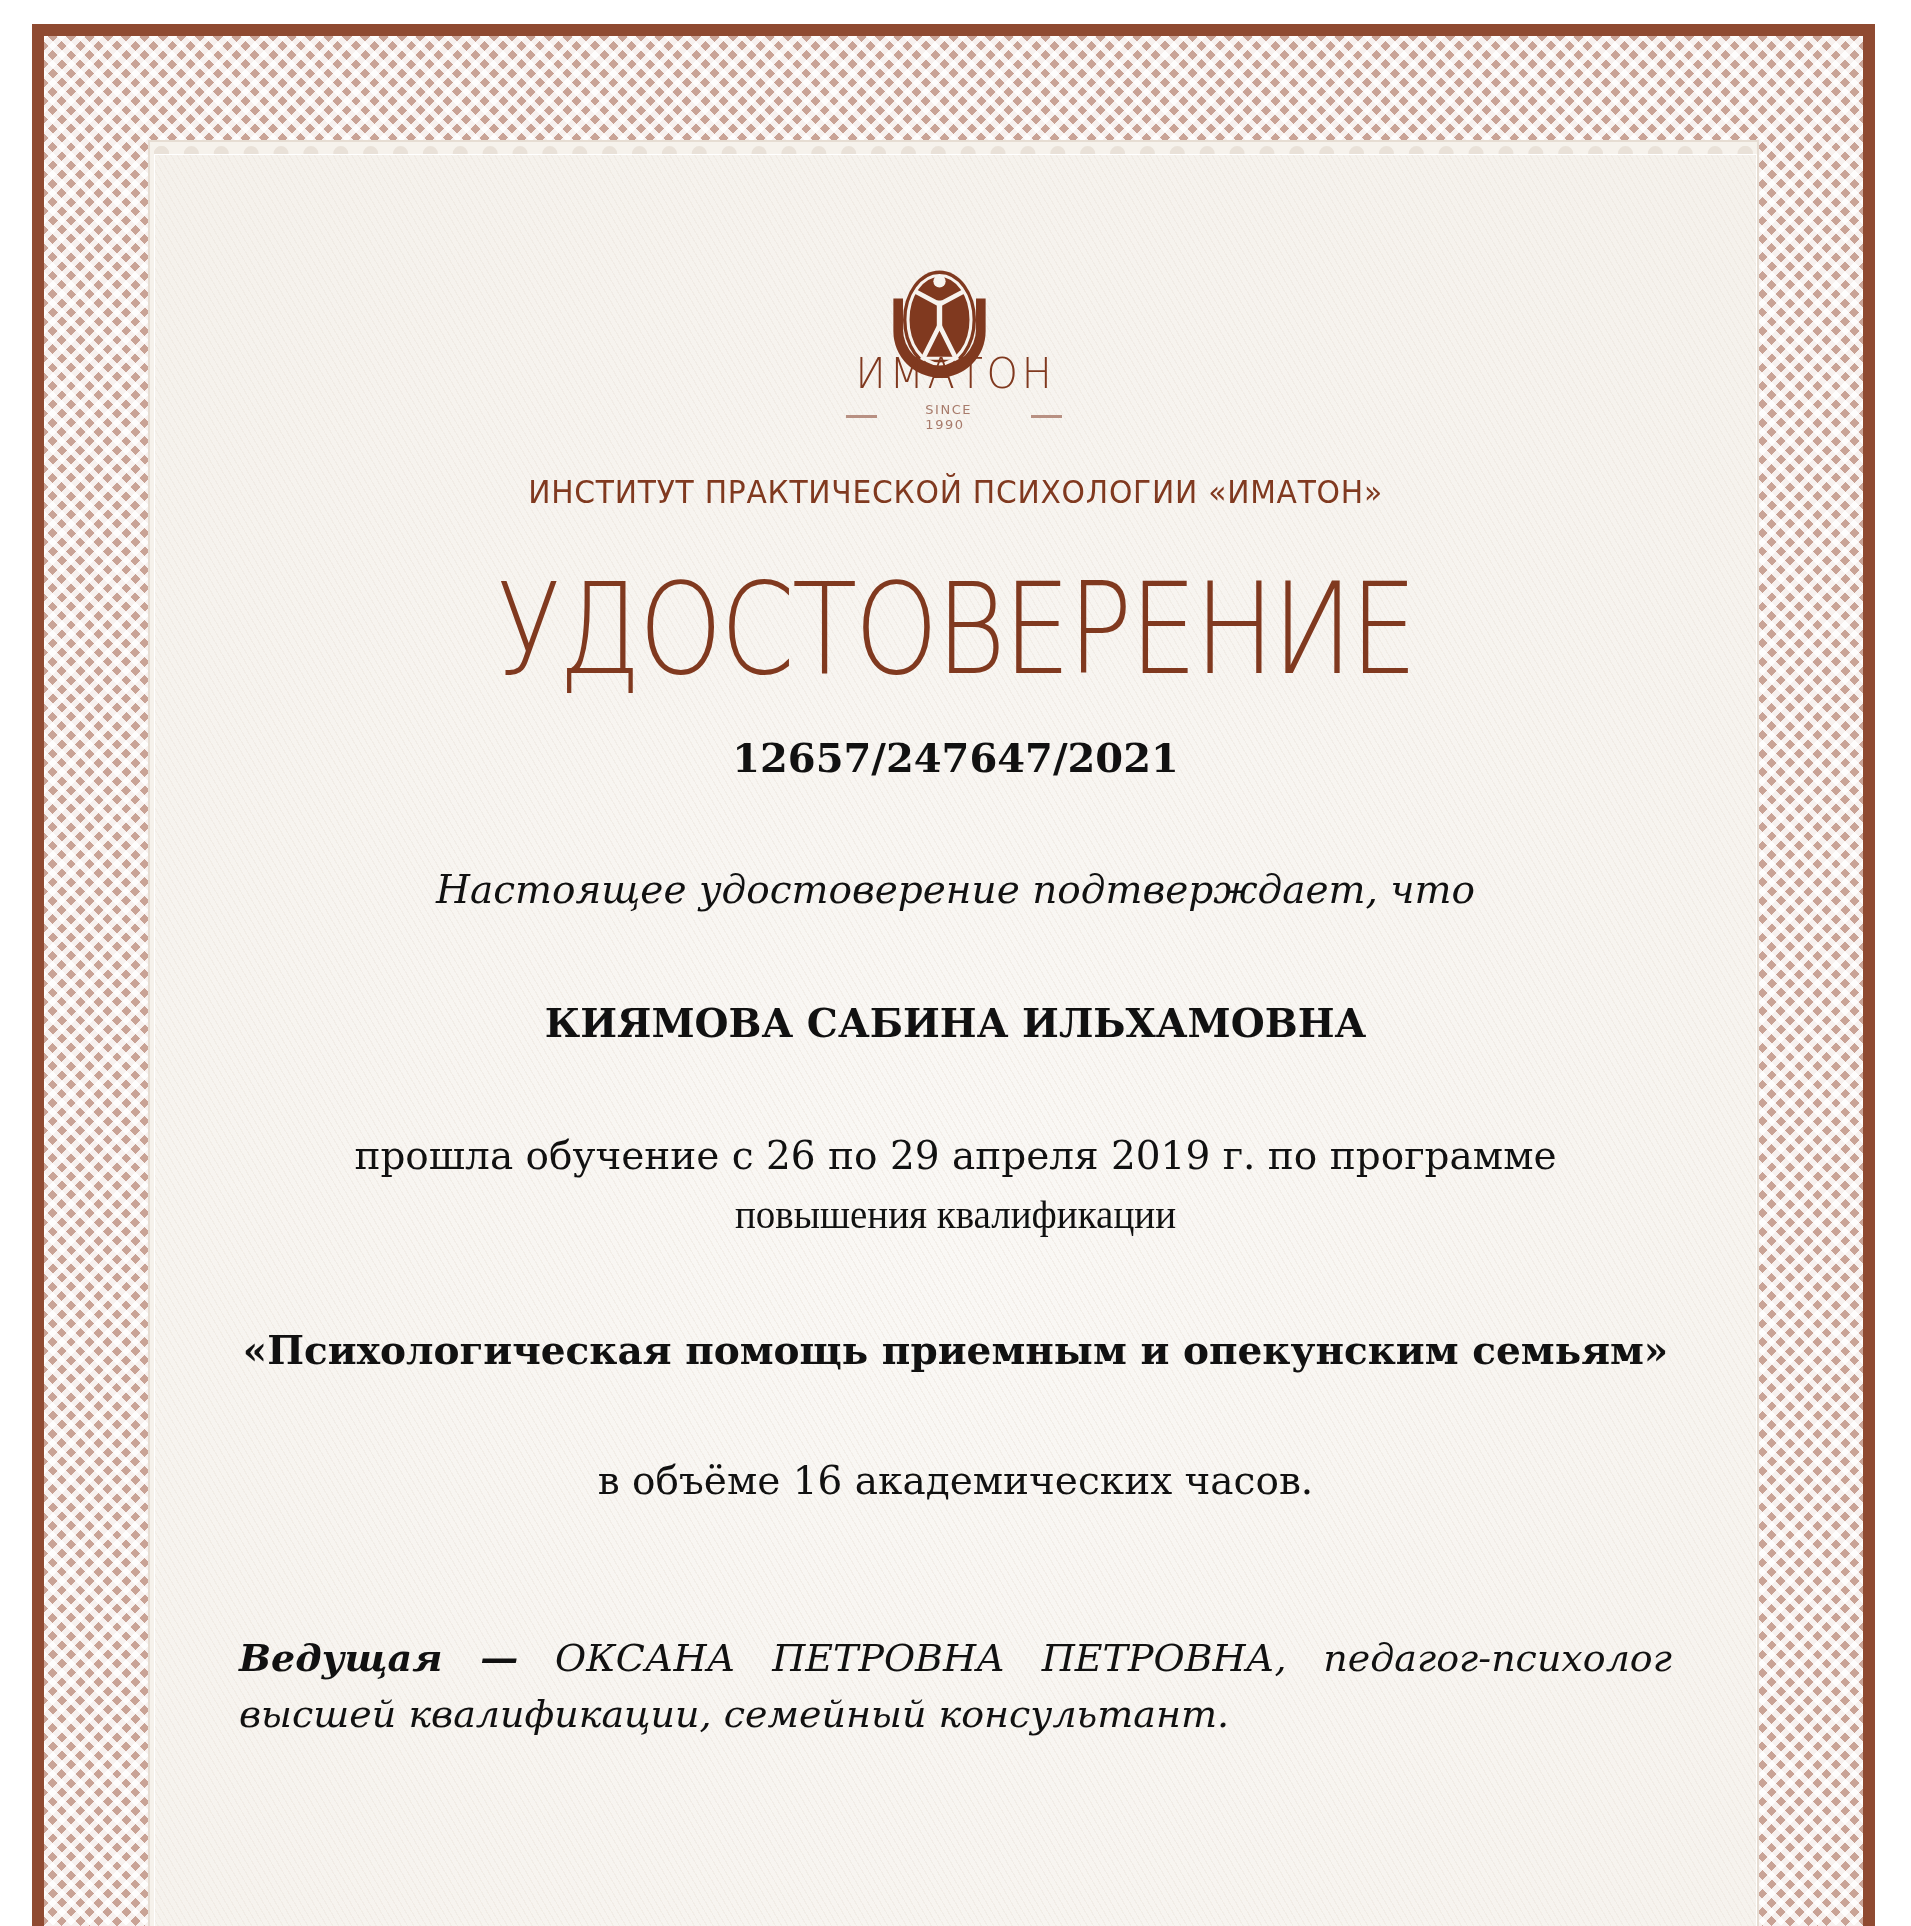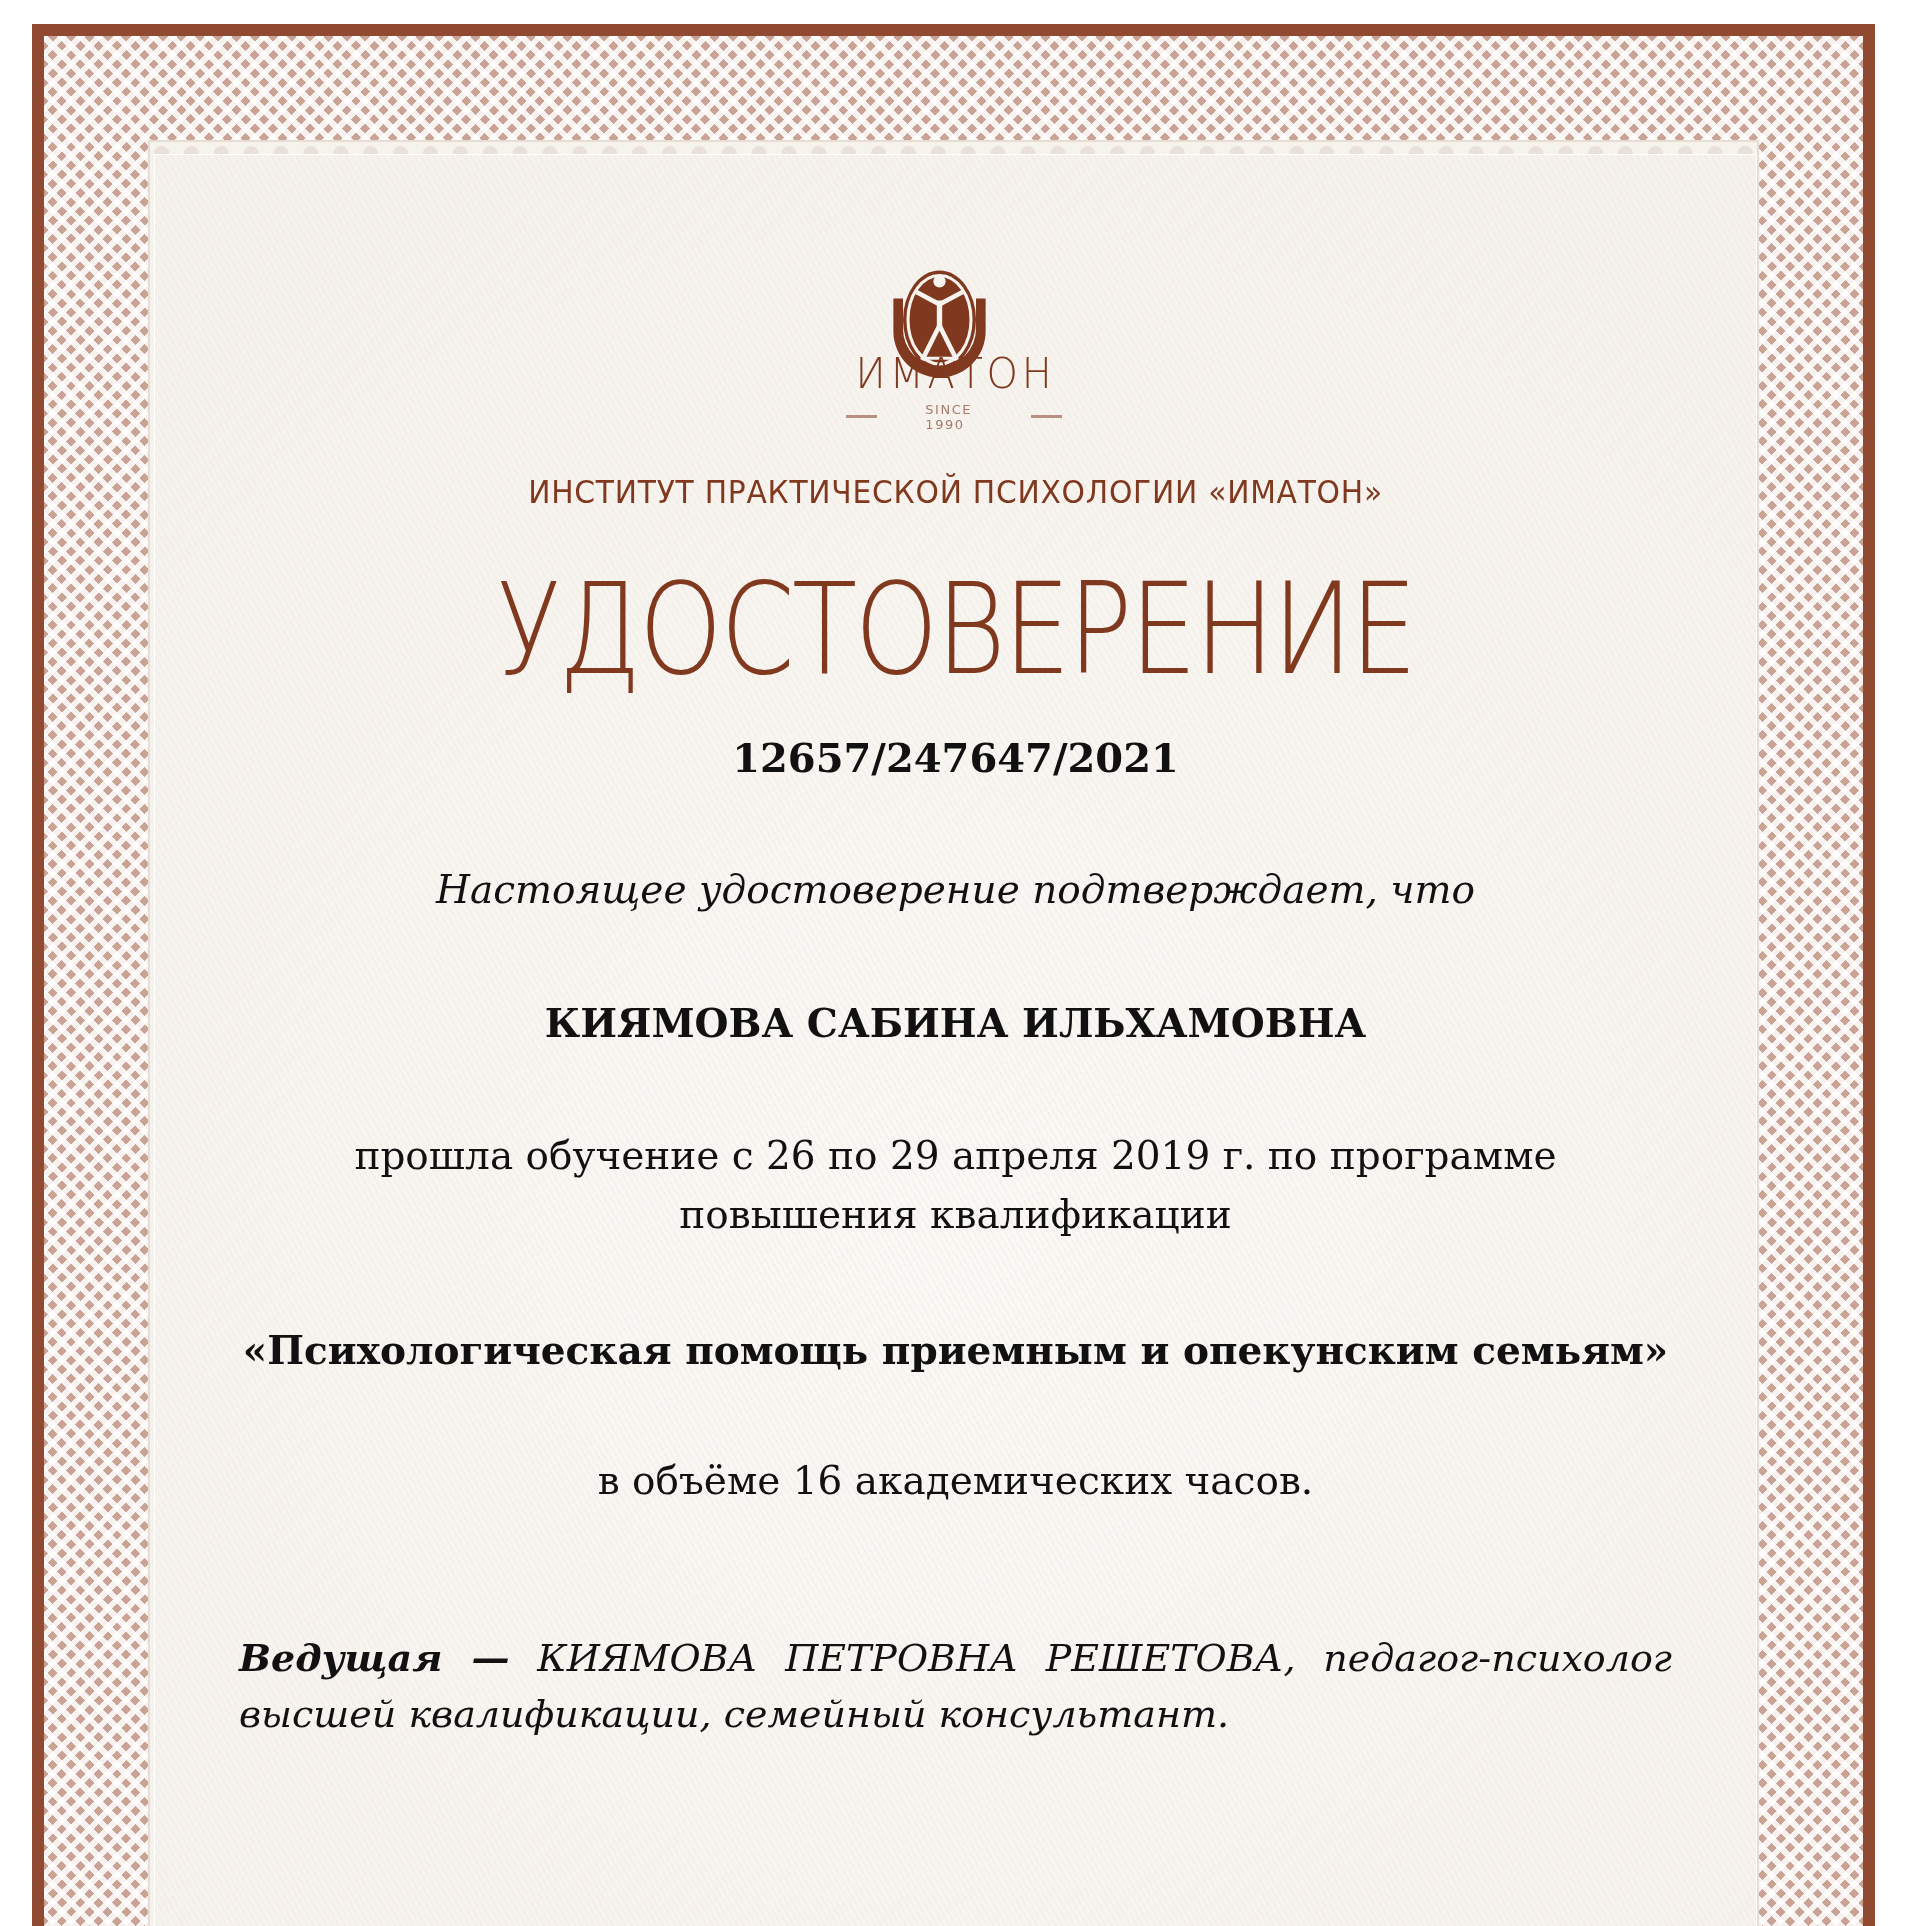--- a/index.html
+++ b/index.html
@@ -44,21 +44,21 @@
   .since-line { width: 50px; height: 3.1px; background: #b89082; }
   .since-text { font-family: "DejaVu Sans", sans-serif; font-size: 13px; color: #a77a6a; letter-spacing: 1.5px; }
 
   .institute { top: 473px; font-family: "DejaVu Sans", sans-serif; font-size: 32px; letter-spacing: 0.8px; transform: scaleX(0.93); }
   .title { top: 566px; font-family: "DejaVu Sans", sans-serif; font-size: 127px; font-weight: 300; letter-spacing: -3.1px; line-height: 1; transform: scaleX(0.84); }
   .cert-number { top: 734px; font-size: 40px; font-weight: bold; }
   .line { font-size: 39px; }
   .l-confirm { top: 867px; font-style: italic; }
   .l-name { top: 1000px; font-weight: bold; }
   .l-trained { top: 1133px; }
-  .l-trained2 { top: 1192px; }
+  .l-trained2 { top: 1192px; font-family: Liberation Serif, serif; }
   .l-program { top: 1327px; font-weight: bold; }
   .l-hours { top: 1458px; }
 
   .lead { left: 239px; width: 1433px; top: 1630px; font-size: 38px; font-style: italic; line-height: 56px; text-align: justify; }
   .lead b { font-weight: bold; }
 </style>
 </head>
 <body>
 
 <div class="frame">
@@ -90,16 +90,16 @@
 
 <div class="abs center serif line l-confirm">Настоящее удостоверение подтверждает, что</div>
 <div class="abs center serif line l-name">КИЯМОВА САБИНА ИЛЬХАМОВНА</div>
 <div class="abs center serif line l-trained">прошла обучение с 26 по 29 апреля 2019 г. по программе</div>
 <div class="abs center serif line l-trained2">повышения квалификации</div>
 <div class="abs center serif line l-program">«Психологическая помощь приемным и опекунским семьям»</div>
 <div class="abs center serif line l-hours">в объёме 16 академических часов.</div>
 
 <div class="abs serif lead">
   <b>Ведущая —</b>
-  <span>КИЯМОВА ПЕТРОВНА РЕШЕТОВА,</span>
+  <span>ОКСАНА ПЕТРОВНА ПЕТРОВНА,</span>
   <span>педагог-психолог высшей квалификации, семейный консультант.</span>
 </div>
 
 
 </body></html>

